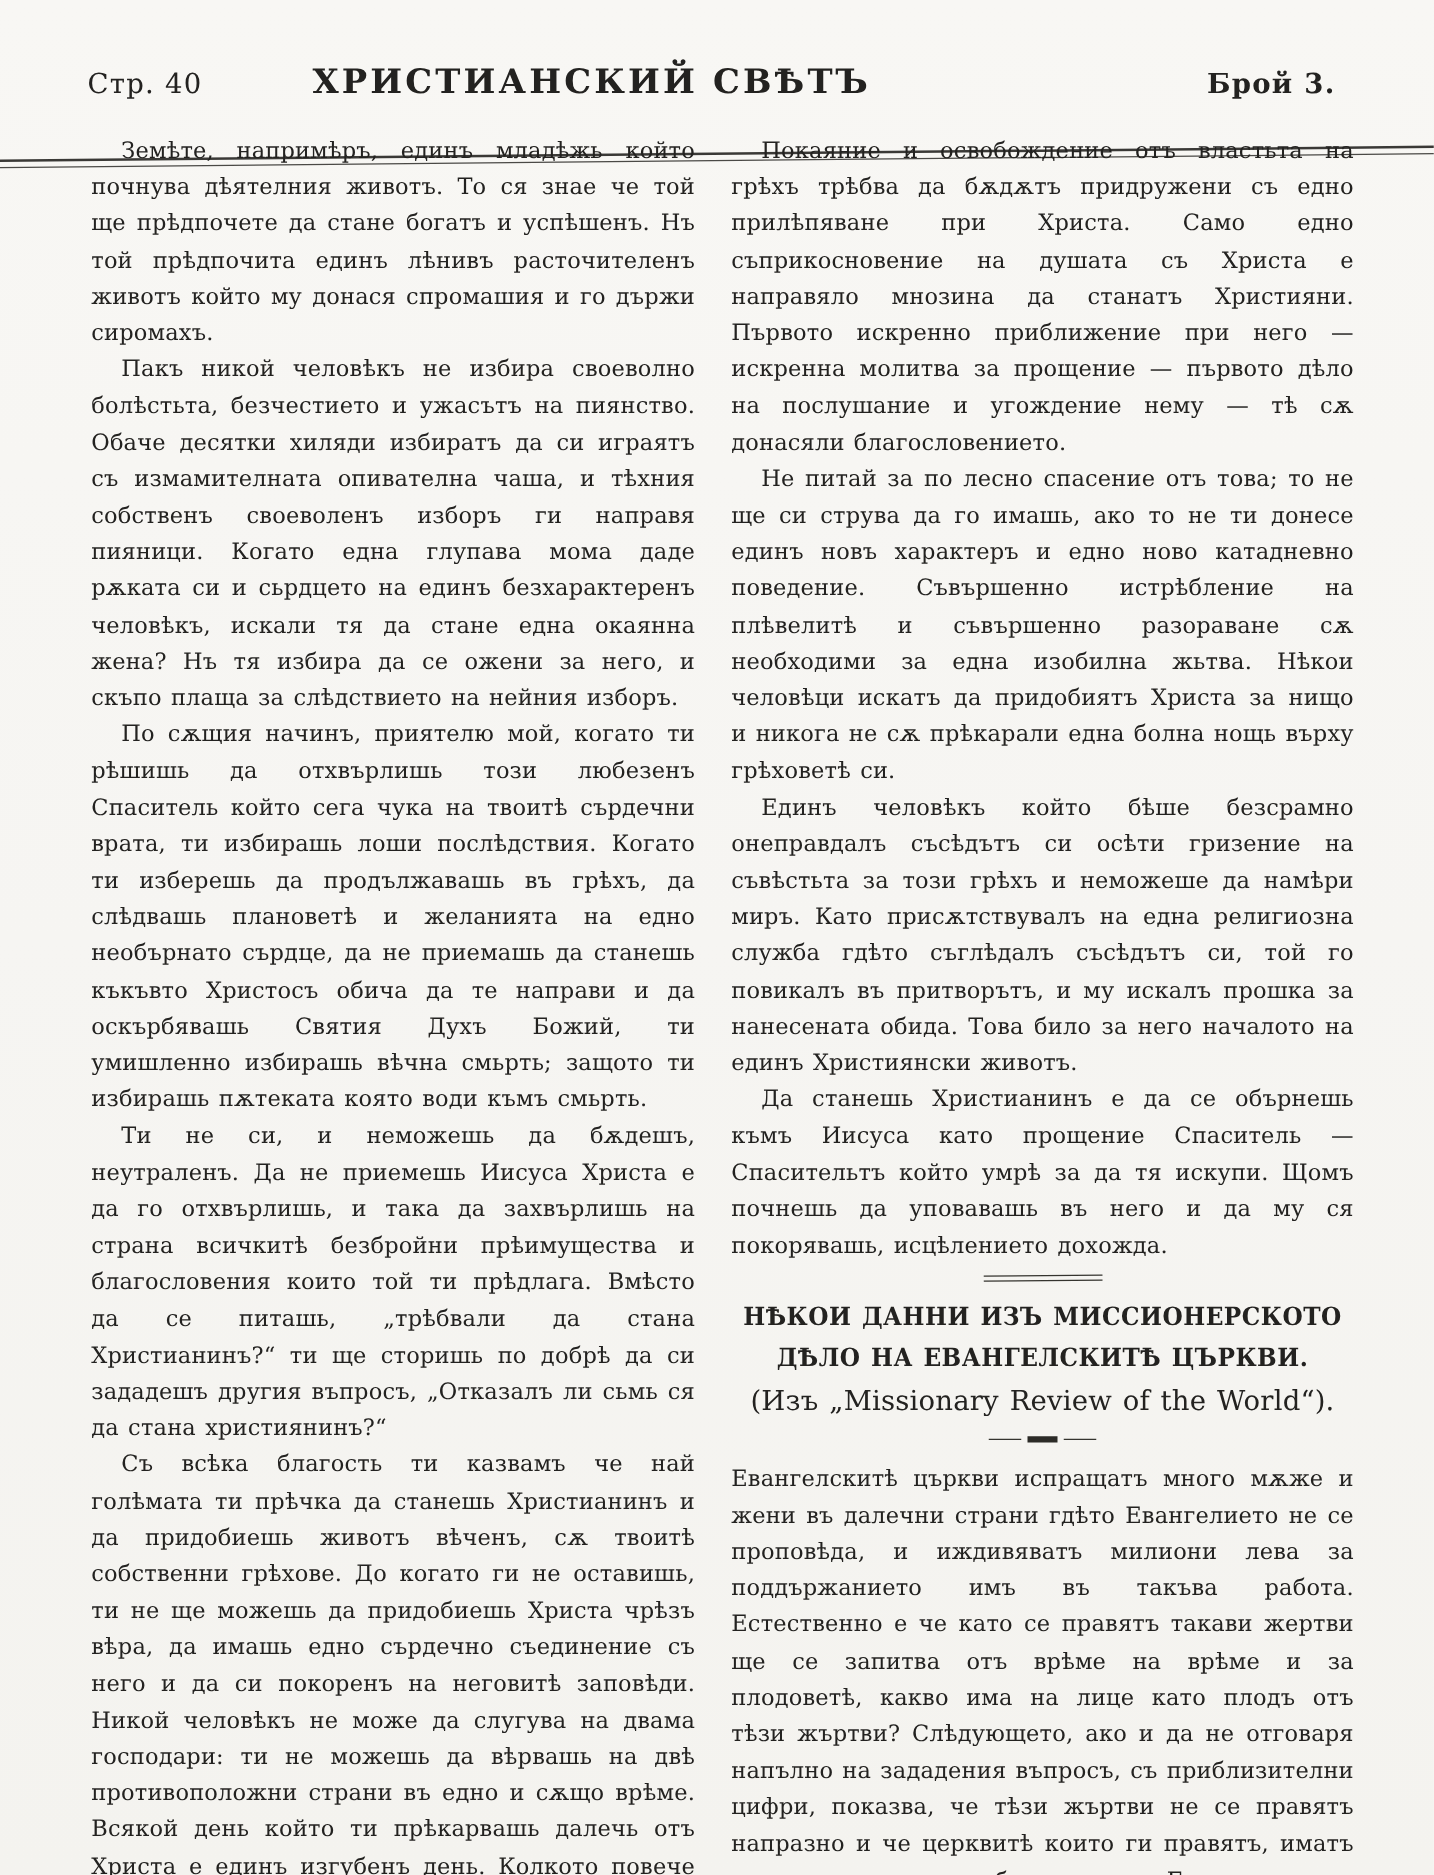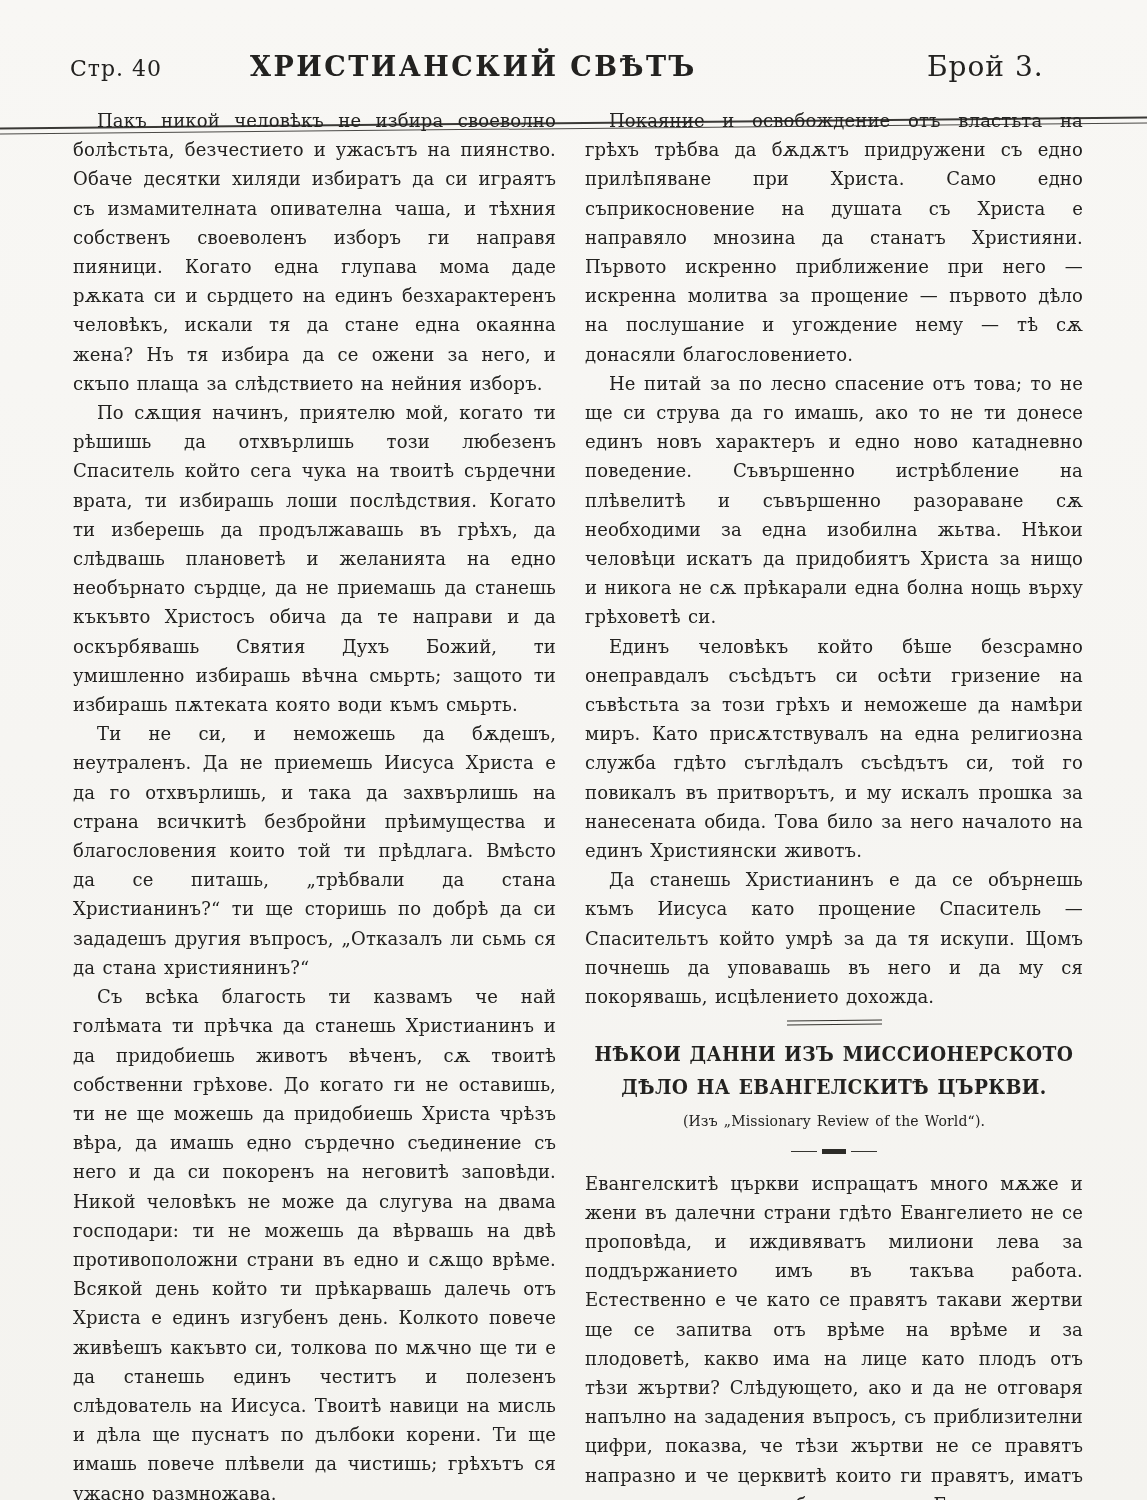--- a/index.html
+++ b/index.html
@@ -36,23 +36,23 @@
   }
   .masthead-title {
     flex: 1;
     font-size: 27px;
     font-weight: bold;
     letter-spacing: 2.5px;
     white-space: nowrap;
   }
   .issue-label {
     width: 180px;
-    text-align: left;
-    font-size: 28px;
-    font-weight: normal;
+    text-align: center;
+    font-size: 22px;
+    font-weight: bold;
     letter-spacing: 1px;
   }
   .header-rule {
     position: absolute;
     top: 122px;
     left: -6px;
     width: 1160px;
     height: 4px;
     border-top: 2px solid #3a3936;
     border-bottom: 1px solid #4a4946;
@@ -97,21 +97,21 @@
     text-transform: uppercase;
     letter-spacing: 0.4px;
     text-align-last: center;
     margin: 0 0 6px 0 !important;
     text-indent: 0;
     transform: scaleY(1.08);
   }
   .article-source {
     text-align: right;
     text-align-last: center;
-    font-size: 14px;
+    font-size: 22px;
     margin: 2px 0 4px 0 !important;
   }
   .ornament-divider {
     display: flex;
     align-items: center;
     justify-content: center;
     gap: 5px;
     height: 22px;
     margin-bottom: 6px;
   }
@@ -134,20 +134,21 @@
   <div class="header">
     <div class="page-label">Стр. 40</div>
     <div class="masthead-title">ХРИСТИАНСКИЙ СВѢТЪ</div>
     <div class="issue-label">Брой 3.</div>
   </div>
   <div class="header-rule"></div>
 
   <div class="columns">
 
     <div class="column column-left">
+      <p class="indent">Земѣте, напримѣръ, единъ младѣжь който почнува дѣятелния животъ. То ся знае че той ще прѣдпочете да стане богатъ и успѣшенъ. Нъ той прѣдпочита единъ лѣнивъ расточителенъ животъ който му донася спромашия и го държи сиромахъ.</p>
       <p class="indent">Пакъ никой человѣкъ не избира своеволно болѣстьта, безчестието и ужасътъ на пиянство. Обаче десятки хиляди избиратъ да си играятъ съ измамителната опивателна чаша, и тѣхния собственъ своеволенъ изборъ ги направя пияници. Когато една глупава мома даде рѫката си и сьрдцето на единъ безхарактеренъ человѣкъ, искали тя да стане една окаянна жена? Нъ тя избира да се ожени за него, и скъпо плаща за слѣдствието на нейния изборъ.</p>
       <p class="indent">По сѫщия начинъ, приятелю мой, когато ти рѣшишь да отхвърлишь този любезенъ Спаситель който сега чука на твоитѣ сърдечни врата, ти избирашь лоши послѣдствия. Когато ти изберешь да продължавашь въ грѣхъ, да слѣдвашь плановетѣ и желанията на едно необърнато сърдце, да не приемашь да станешь къкъвто Христосъ обича да те направи и да оскърбявашь Святия Духъ Божий, ти умишленно избирашь вѣчна смьрть; защото ти избирашь пѫтеката която води къмъ смьрть.</p>
       <p class="indent">Ти не си, и неможешь да бѫдешъ, неутраленъ. Да не приемешь Иисуса Христа е да го отхвърлишь, и така да захвърлишь на страна всичкитѣ безбройни прѣимущества и благословения които той ти прѣдлага. Вмѣсто да се питашь, „трѣбвали да стана Христианинъ?“ ти ще сторишь по добрѣ да си зададешъ другия въпросъ, „Отказалъ ли сьмь ся да стана християнинъ?“</p>
       <p class="indent">Съ всѣка благость ти казвамъ че най голѣмата ти прѣчка да станешь Христианинъ и да придобиешь животъ вѣченъ, сѫ твоитѣ собственни грѣхове. До когато ги не оставишь, ти не ще можешь да придобиешь Христа чрѣзъ вѣра, да имашь едно сърдечно съединение съ него и да си покоренъ на неговитѣ заповѣди. Никой человѣкъ не може да слугува на двама господари: ти не можешь да вѣрвашь на двѣ противоположни страни въ едно и сѫщо врѣме. Всякой день който ти прѣкарвашь далечь отъ Христа е единъ изгубенъ день. Колкото повече живѣешъ какъвто си, толкова по мѫчно ще ти е да станешь единъ честитъ и полезенъ слѣдователь на Иисуса. Твоитѣ навици на мисль и дѣла ще пуснатъ по дълбоки корени. Ти ще имашь повече плѣвели да чистишь; грѣхътъ ся ужасно размножава.</p>
 
     </div>
 
     <div class="column column-right">
       <p class="indent">Покаяние и освобождение отъ властьта на грѣхъ трѣбва да бѫдѫтъ придружени съ едно прилѣпяване при Христа. Само едно съприкосновение на душата съ Христа е направяло мнозина да станатъ Християни. Първото искренно приближение при него — искренна молитва за прощение — първото дѣло на послушание и угождение нему — тѣ сѫ донасяли благословението.</p>
       <p class="indent">Не питай за по лесно спасение отъ това; то не ще си струва да го имашь, ако то не ти донесе единъ новъ характеръ и едно ново катадневно поведение. Съвършенно истрѣбление на плѣвелитѣ и съвършенно разораване сѫ необходими за една изобилна жьтва. Нѣкои человѣци искатъ да придобиятъ Христа за нищо и никога не сѫ прѣкарали една болна нощь върху грѣховетѣ си.</p>

